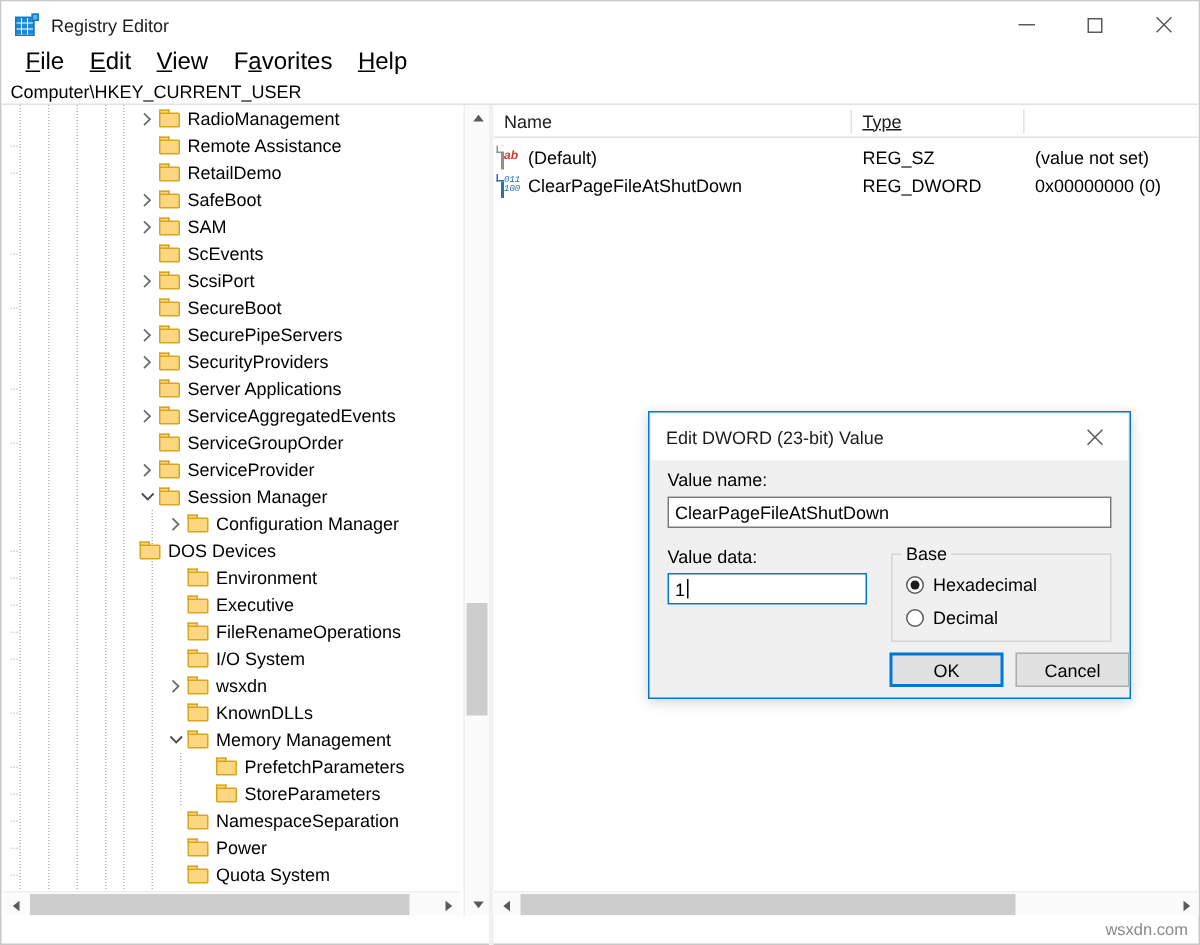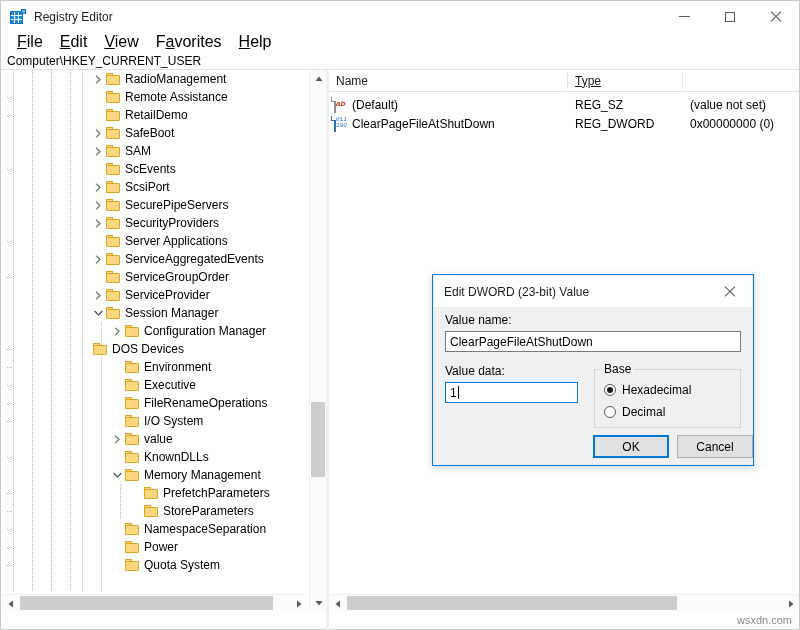--- a/index.html
+++ b/index.html
@@ -399,20 +399,35 @@
           </span>
           <span class="tlabel">ScsiPort</span>
         </div>
         <div class="trow" style="padding-left: 88px;">
           <i class="guide" style="left: 11px;"></i>
           <i class="guide" style="left: 30px;"></i>
           <i class="guide" style="left: 49px;"></i>
           <i class="guide" style="left: 68px;"></i>
           <i class="guide" style="left: 80px;"></i>
           <span class="twist">
+            <i class="stub" style="left:5px;"></i>
+          </span>
+          <span class="folder">
+            <i class="tab"></i>
+            <i class="body"></i>
+          </span>
+          <span class="tlabel">SecureBoot</span>
+        </div>
+        <div class="trow" style="padding-left: 88px;">
+          <i class="guide" style="left: 11px;"></i>
+          <i class="guide" style="left: 30px;"></i>
+          <i class="guide" style="left: 49px;"></i>
+          <i class="guide" style="left: 68px;"></i>
+          <i class="guide" style="left: 80px;"></i>
+          <span class="twist">
             <svg width="6" height="9" viewBox="0 0 6 9">
               <path d="M1 0.6 L5 4.5 L1 8.4" fill="none" stroke="#6d6d6d" stroke-width="1.2"></path>
             </svg>
           </span>
           <span class="folder">
             <i class="tab"></i>
             <i class="body"></i>
           </span>
           <span class="tlabel">SecurePipeServers</span>
         </div>
@@ -621,21 +636,21 @@
           <i class="guide" style="left: 99px;"></i>
           <span class="twist">
             <svg width="6" height="9" viewBox="0 0 6 9">
               <path d="M1 0.6 L5 4.5 L1 8.4" fill="none" stroke="#6d6d6d" stroke-width="1.2"></path>
             </svg>
           </span>
           <span class="folder">
             <i class="tab"></i>
             <i class="body"></i>
           </span>
-          <span class="tlabel">value</span>
+          <span class="tlabel">wsxdn</span>
         </div>
         <div class="trow" style="padding-left: 107px;">
           <i class="guide" style="left: 11px;"></i>
           <i class="guide" style="left: 30px;"></i>
           <i class="guide" style="left: 49px;"></i>
           <i class="guide" style="left: 68px;"></i>
           <i class="guide" style="left: 80px;"></i>
           <i class="guide" style="left: 99px;"></i>
           <span class="twist">
             <i class="stub" style="left:5px;"></i>

